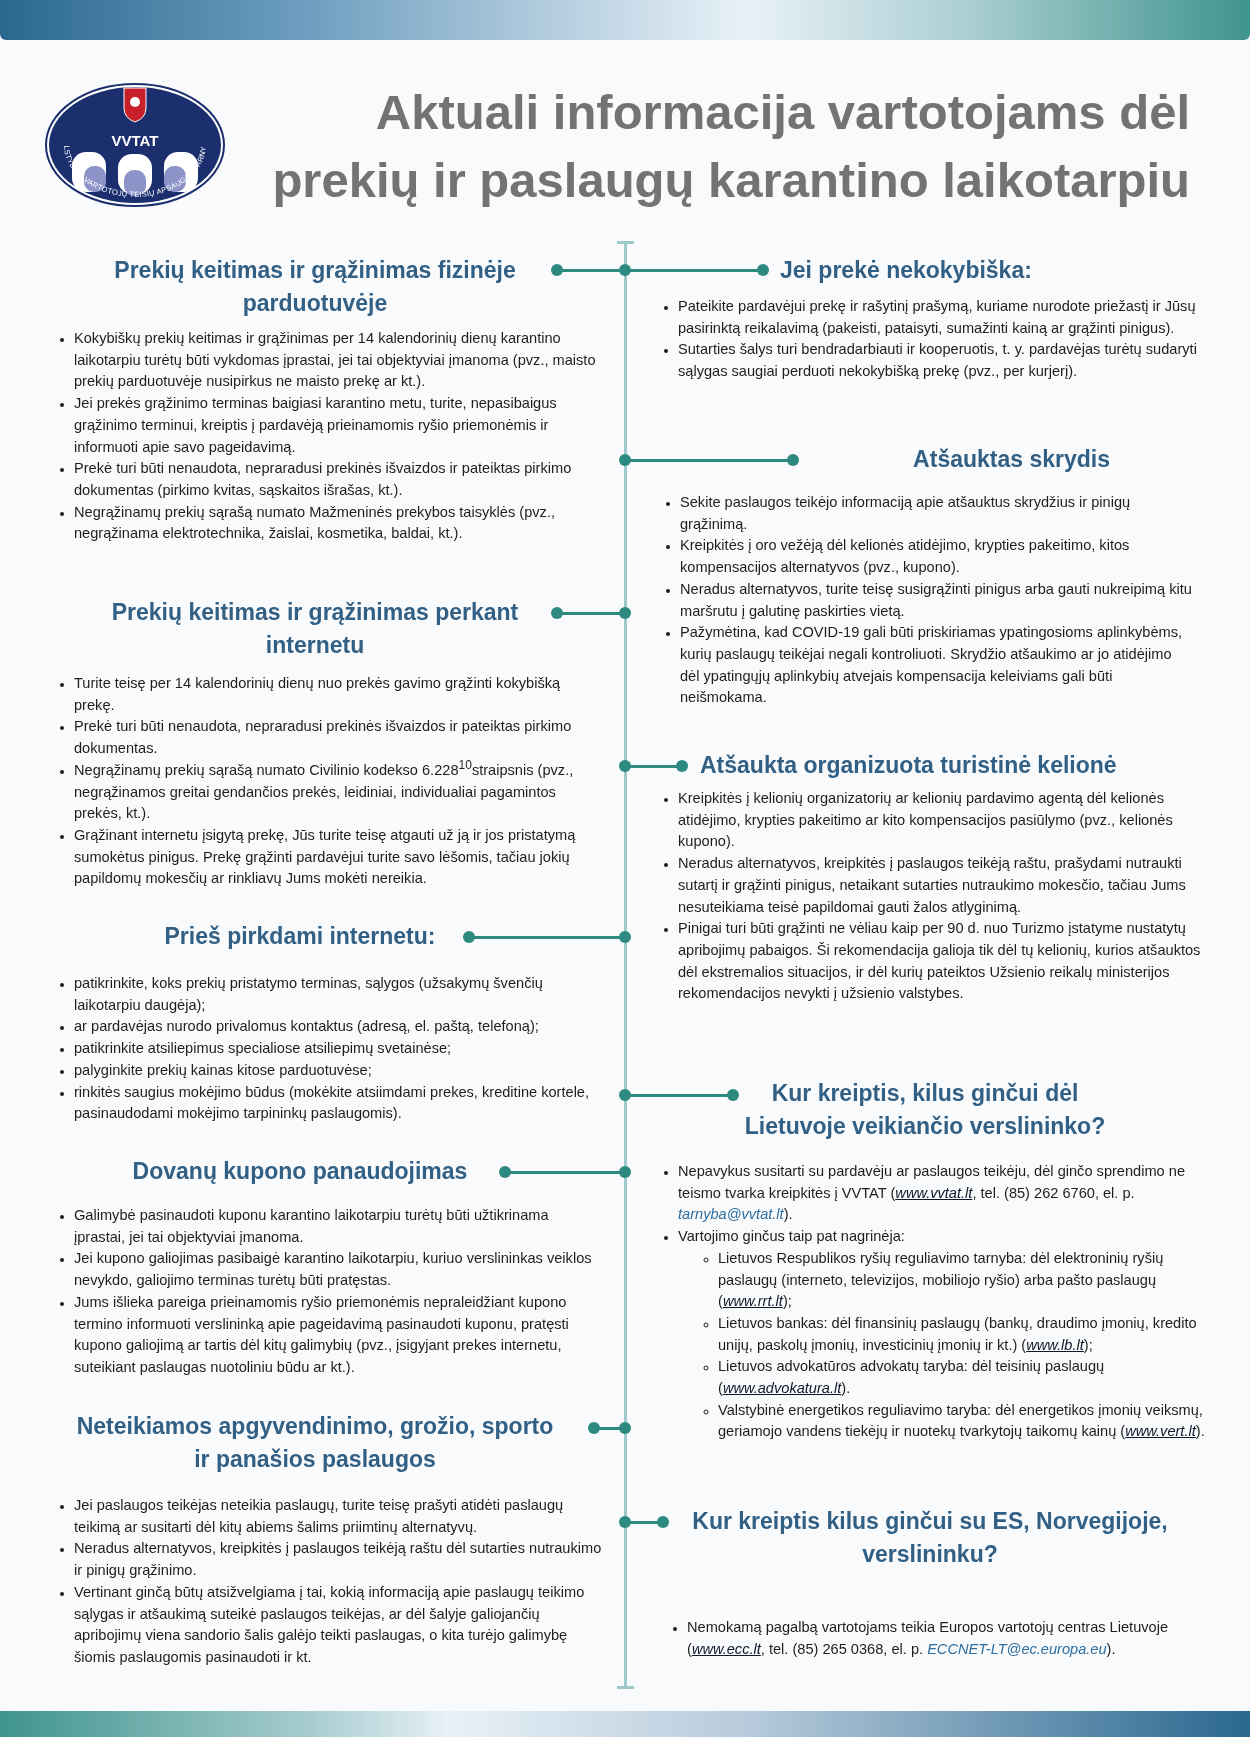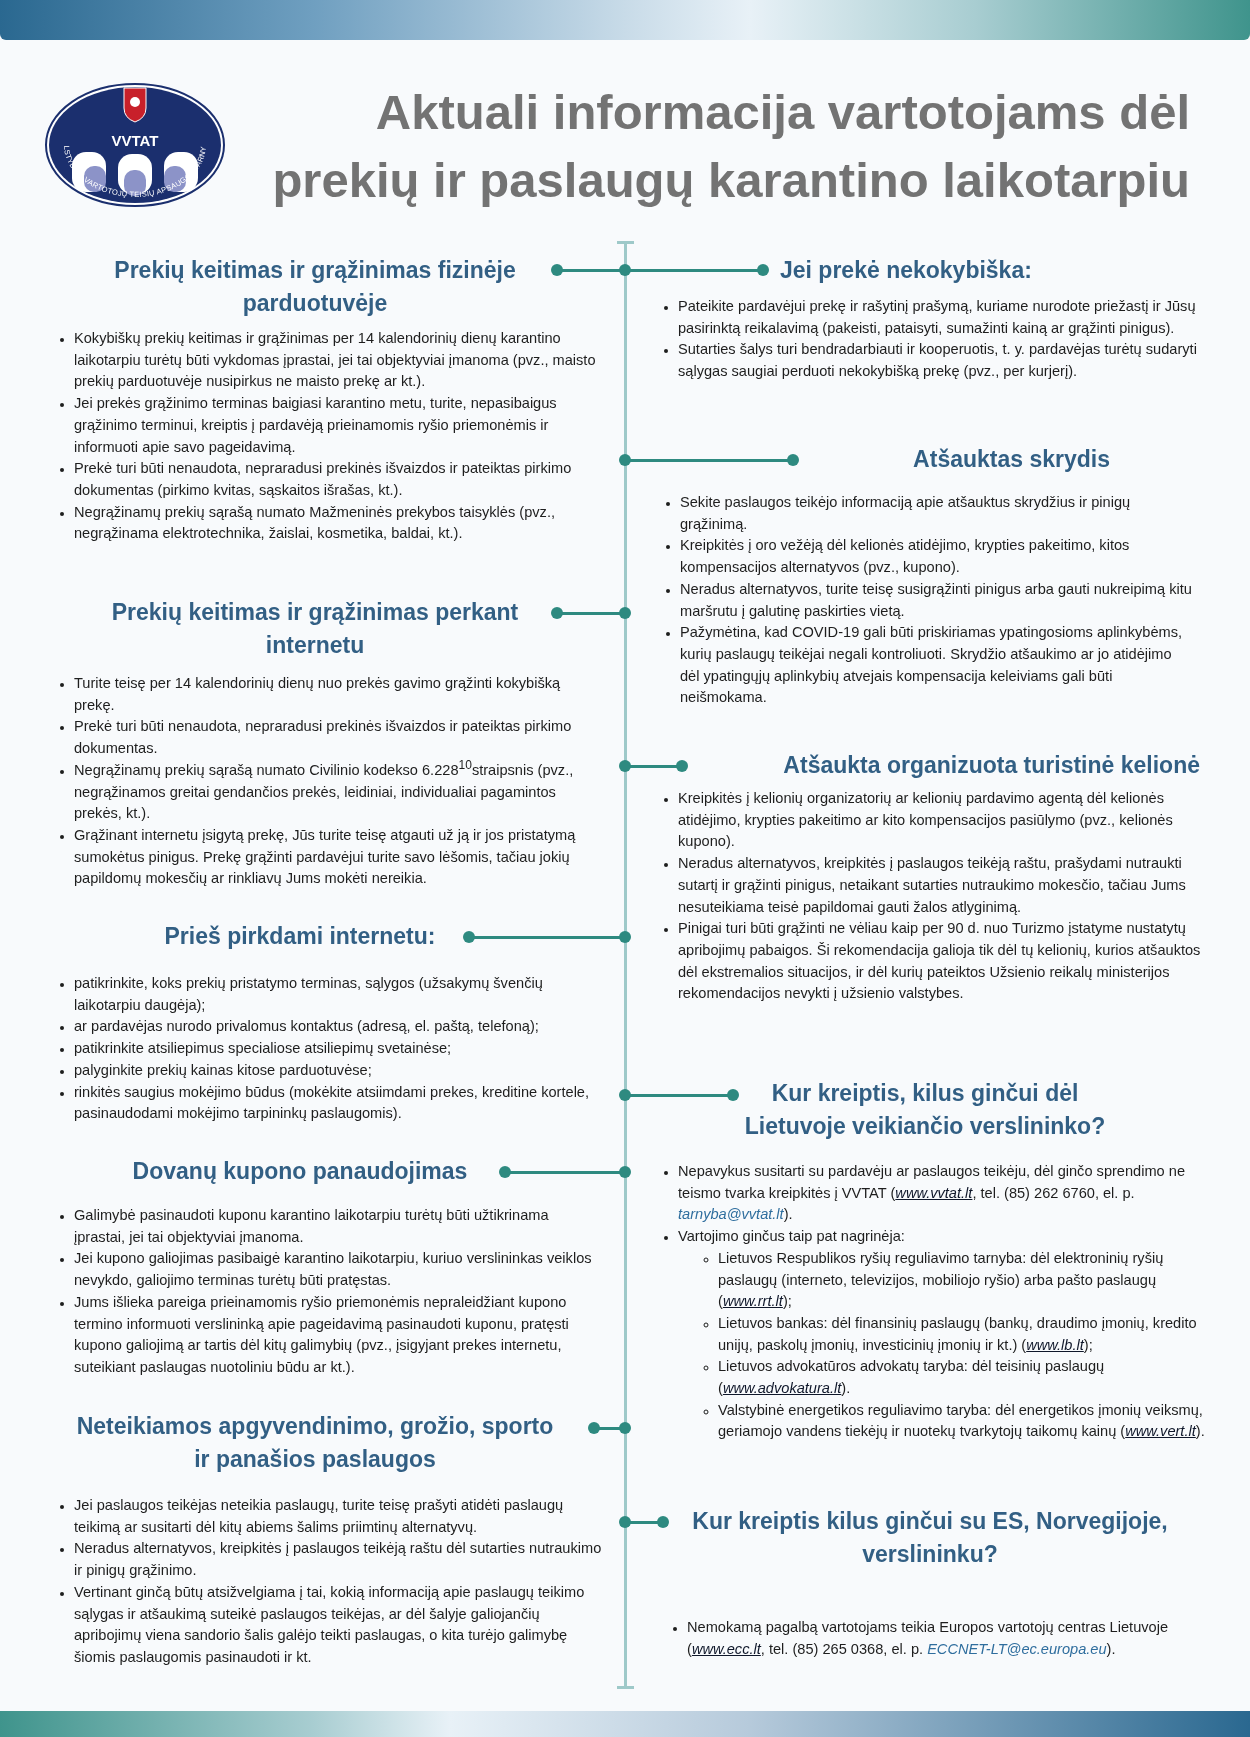--- a/index.html
+++ b/index.html
@@ -176,21 +176,21 @@
 <div class="sec-title" style="left:810px; top:443px; width:300px; text-align:right">
   <div>Atšauktas skrydis</div>
 </div>
 <ul class="sec-list" style="left:664px; top:492px; width:530px">
   <li>Sekite paslaugos teikėjo informaciją apie atšauktus skrydžius ir pinigų grąžinimą.</li>
   <li>Kreipkitės į oro vežėją dėl kelionės atidėjimo, krypties pakeitimo, kitos kompensacijos alternatyvos (pvz., kupono).</li>
   <li>Neradus alternatyvos, turite teisę susigrąžinti pinigus arba gauti nukreipimą kitu maršrutu į galutinę paskirties vietą.</li>
   <li>Pažymėtina, kad COVID-19 gali būti priskiriamas ypatingosioms aplinkybėms, kurių paslaugų teikėjai negali kontroliuoti. Skrydžio atšaukimo ar jo atidėjimo dėl ypatingųjų aplinkybių atvejais kompensacija keleiviams gali būti neišmokama.</li>
 </ul>
 
-<div class="sec-title" style="left:700px; top:749px; width:500px; text-align:right">
+<div class="sec-title" style="left:700px; top:749px; width:500px; text-align:left">
   <div>Atšaukta organizuota turistinė kelionė</div>
 </div>
 <ul class="sec-list" style="left:662px; top:788px; width:540px">
   <li>Kreipkitės į kelionių organizatorių ar kelionių pardavimo agentą dėl kelionės atidėjimo, krypties pakeitimo ar kito kompensacijos pasiūlymo (pvz., kelionės kupono).</li>
   <li>Neradus alternatyvos, kreipkitės į paslaugos teikėją raštu, prašydami nutraukti sutartį ir grąžinti pinigus, netaikant sutarties nutraukimo mokesčio, tačiau Jums nesuteikiama teisė papildomai gauti žalos atlyginimą.</li>
   <li>Pinigai turi būti grąžinti ne vėliau kaip per 90 d. nuo Turizmo įstatyme nustatytų apribojimų pabaigos. Ši rekomendacija galioja tik dėl tų kelionių, kurios atšauktos dėl ekstremalios situacijos, ir dėl kurių pateiktos Užsienio reikalų ministerijos rekomendacijos nevykti į užsienio valstybes.</li>
 </ul>
 
 <div class="sec-title" style="left:700px; top:1077px; width:450px">
   <div>Kur kreiptis, kilus ginčui dėl</div>

